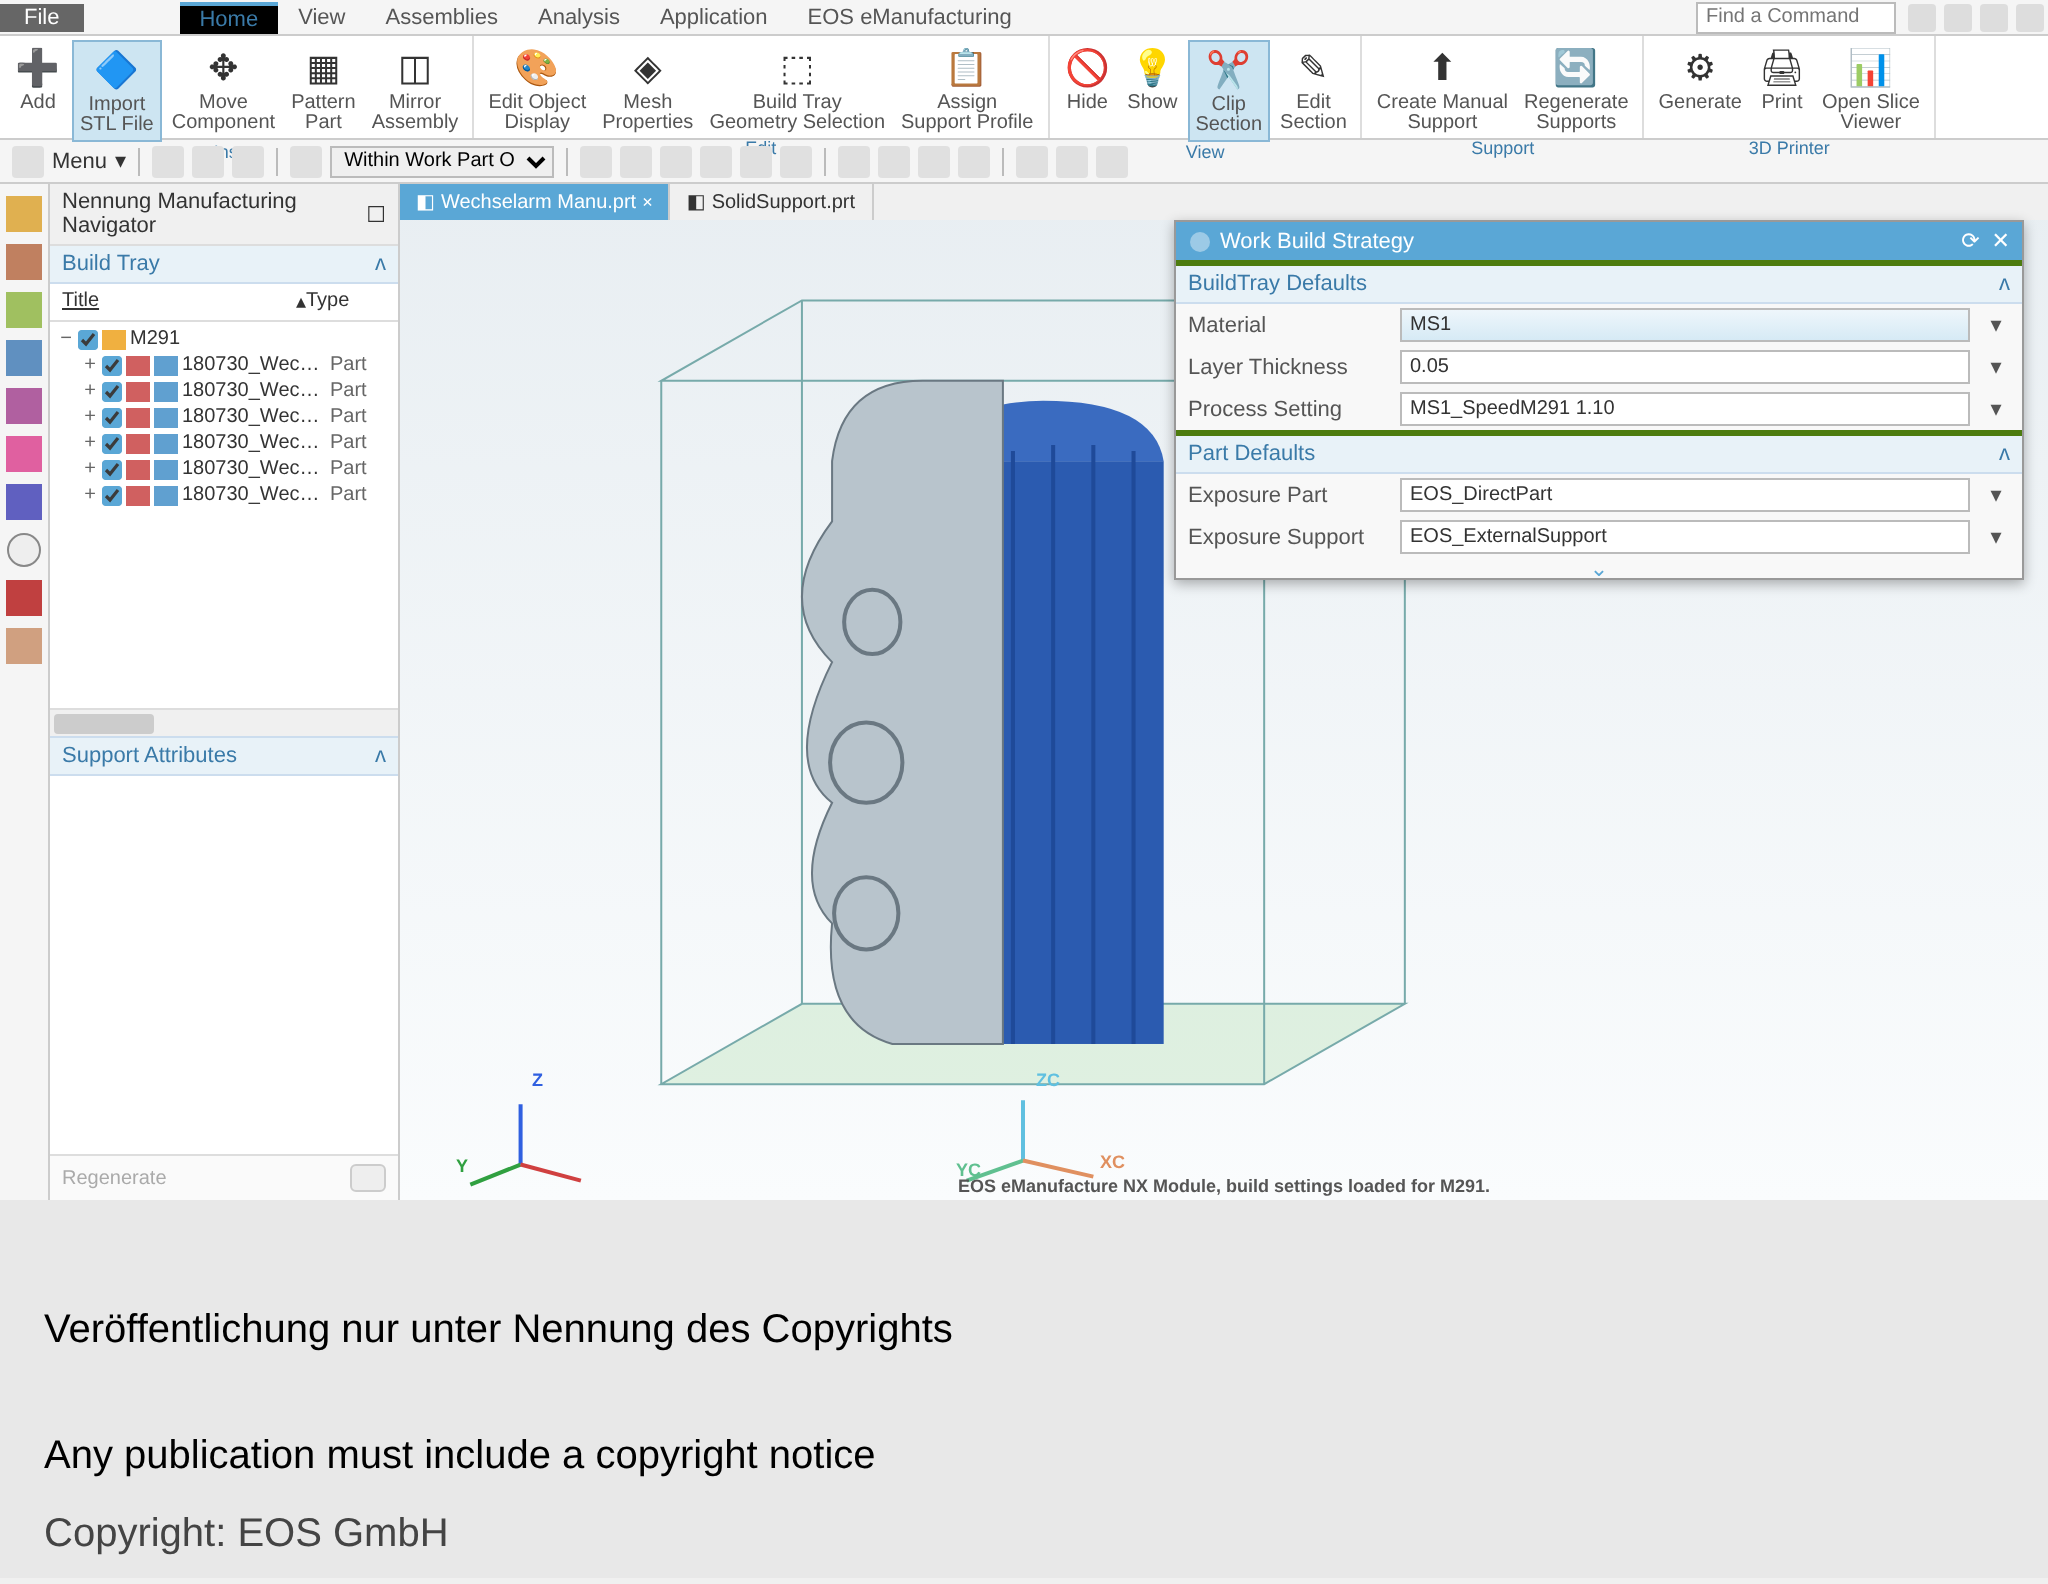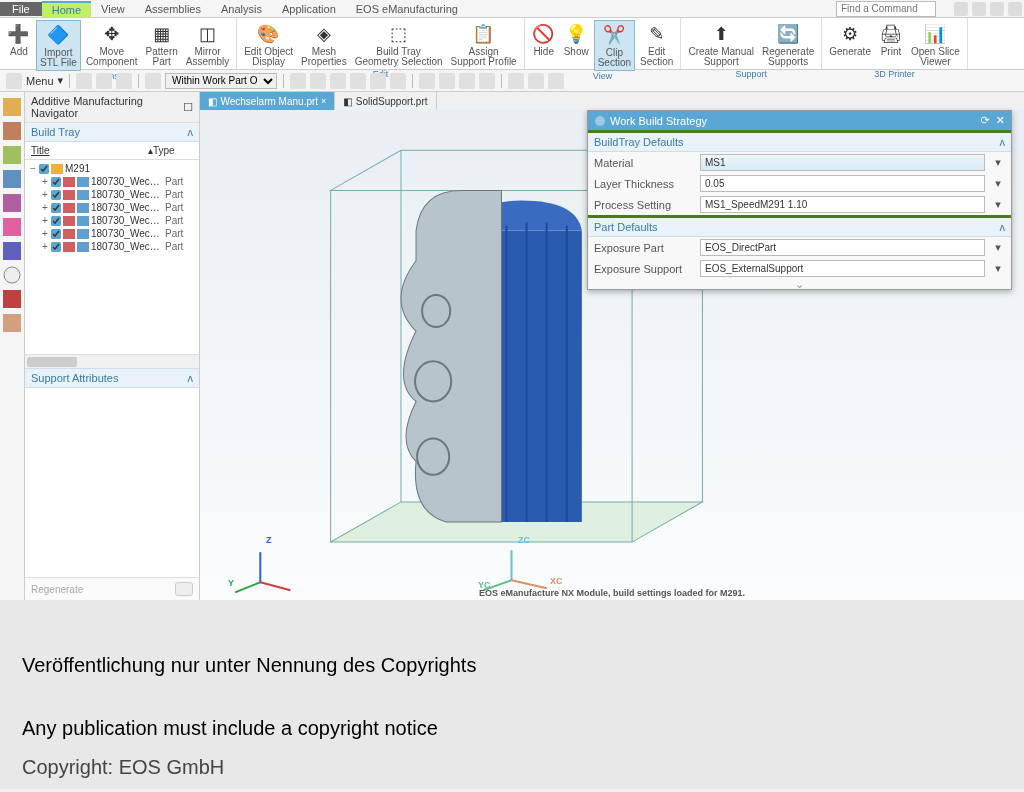--- a/index.html
+++ b/index.html
@@ -1,23 +1,23 @@
 <!DOCTYPE html>
 <html><head>
 <meta charset="utf-8">
 <style>
 * { box-sizing: border-box; margin: 0; padding: 0; font-family: "Segoe UI", Tahoma, sans-serif; }
 body { width: 1024px; height: 792px; background: #f0f0f0; font-size: 11px; color: #333; overflow: hidden; }
 
 
 .tabs { height: 18px; background: #f5f5f5; display: flex; align-items: center; border-bottom: 1px solid #ccc; }
 .tab { padding: 1px 10px; font-size: 11px; cursor: pointer; color: #555; }
-.tab.active { background: #bef264; border-top: 2px solid #5aa7d6; color: #3a7aa8; }
+.tab.active { background: #000000; border-top: 2px solid #5aa7d6; color: #3a7aa8; margin-left: 48px; }
 .tab.file { background: #666; color: #fff; padding: 1px 12px; }
-.search-box { margin-left: auto; height: 16px; width: 100px; border: 1px solid #bbb; font-size: 10px; padding: 0 4px; color: #999; margin-right: 16px; }
+.search-box { margin-left: auto; height: 16px; width: 100px; border: 1px solid #bbb; font-size: 10px; padding: 0 4px; color: #999; margin-right: 4px; }
 .ti { width: 14px; height: 14px; margin: 0 2px; display: inline-block; background: #ddd; border-radius: 2px; }
 
 
 .ribbon { height: 52px; background: #fff; display: flex; border-bottom: 1px solid #ccc; }
 .rgroup { display: flex; flex-direction: column; border-right: 1px solid #ddd; padding: 2px 4px; }
 .rgroup-items { display: flex; gap: 2px; flex: 1; }
 .rbtn { display: flex; flex-direction: column; align-items: center; padding: 2px 3px; cursor: pointer; min-width: 30px; }
 .rbtn.active { background: #cde5f2; border: 1px solid #8ab8d6; }
 .ricon { width: 24px; height: 24px; display: flex; align-items: center; justify-content: center; font-size: 18px; }
 .rlabel { font-size: 10px; text-align: center; color: #555; line-height: 1; margin-top: 1px; white-space: nowrap; }
@@ -279,21 +279,21 @@
     <svg class="lsicon">
         <rect width="18" height="18" fill="#c04040"></rect>
       </svg>
     <svg class="lsicon">
         <rect width="18" height="18" fill="#d0a080"></rect>
       </svg>
   </div>
 
   <div class="nav">
     <div class="nav-hdr">
-        <span>Additive Manufacturing Navigator</span>
+        <span>Nennung Manufacturing Navigator</span>
         <span class="close">☐</span>
       </div>
     <div class="nav-sec">
         <span>Build Tray</span>
         <span class="col">ʌ</span>
       </div>
     <div class="nav-cols">
         <span class="c1">Title</span>
         <span>▴</span>
         <span class="c2">Type</span>

